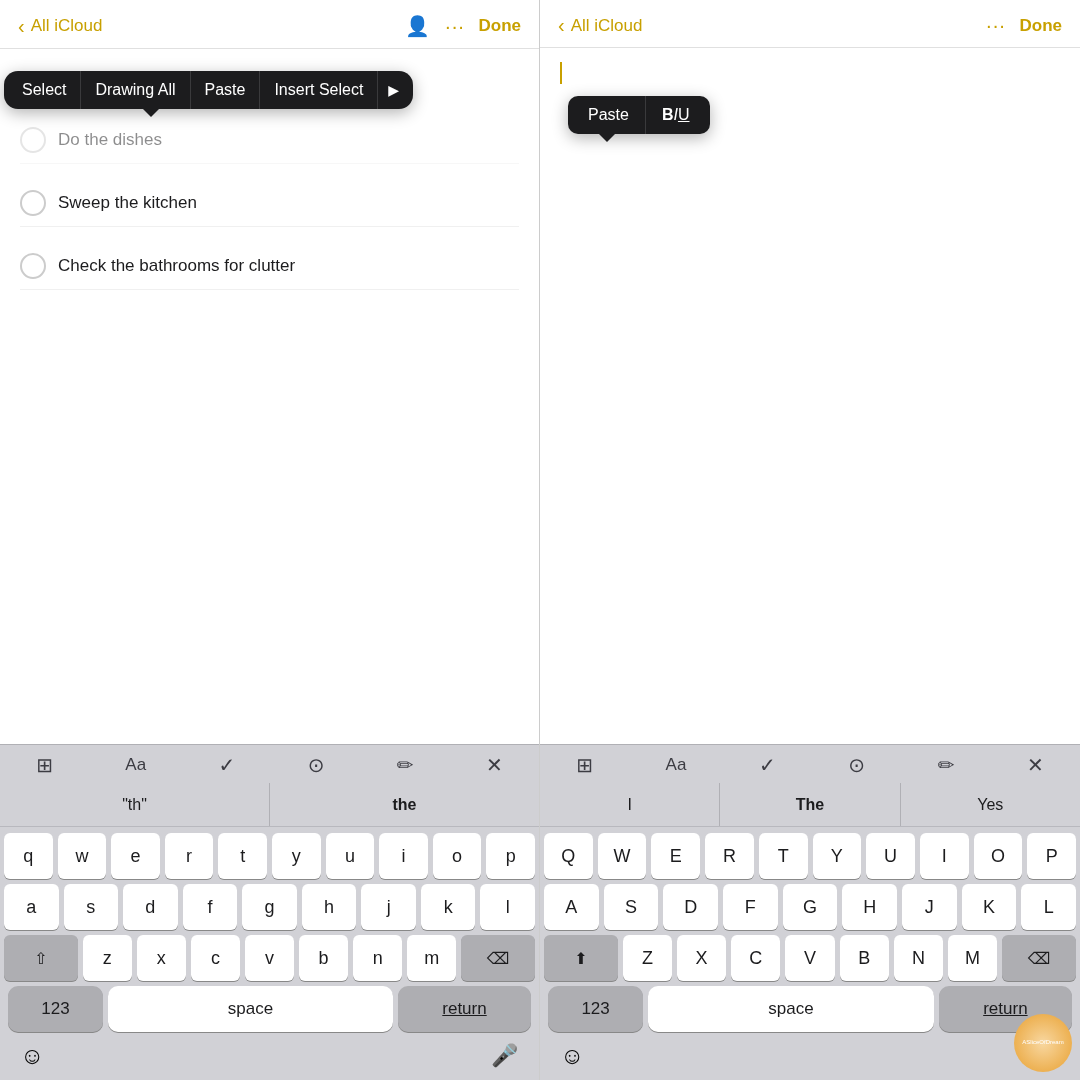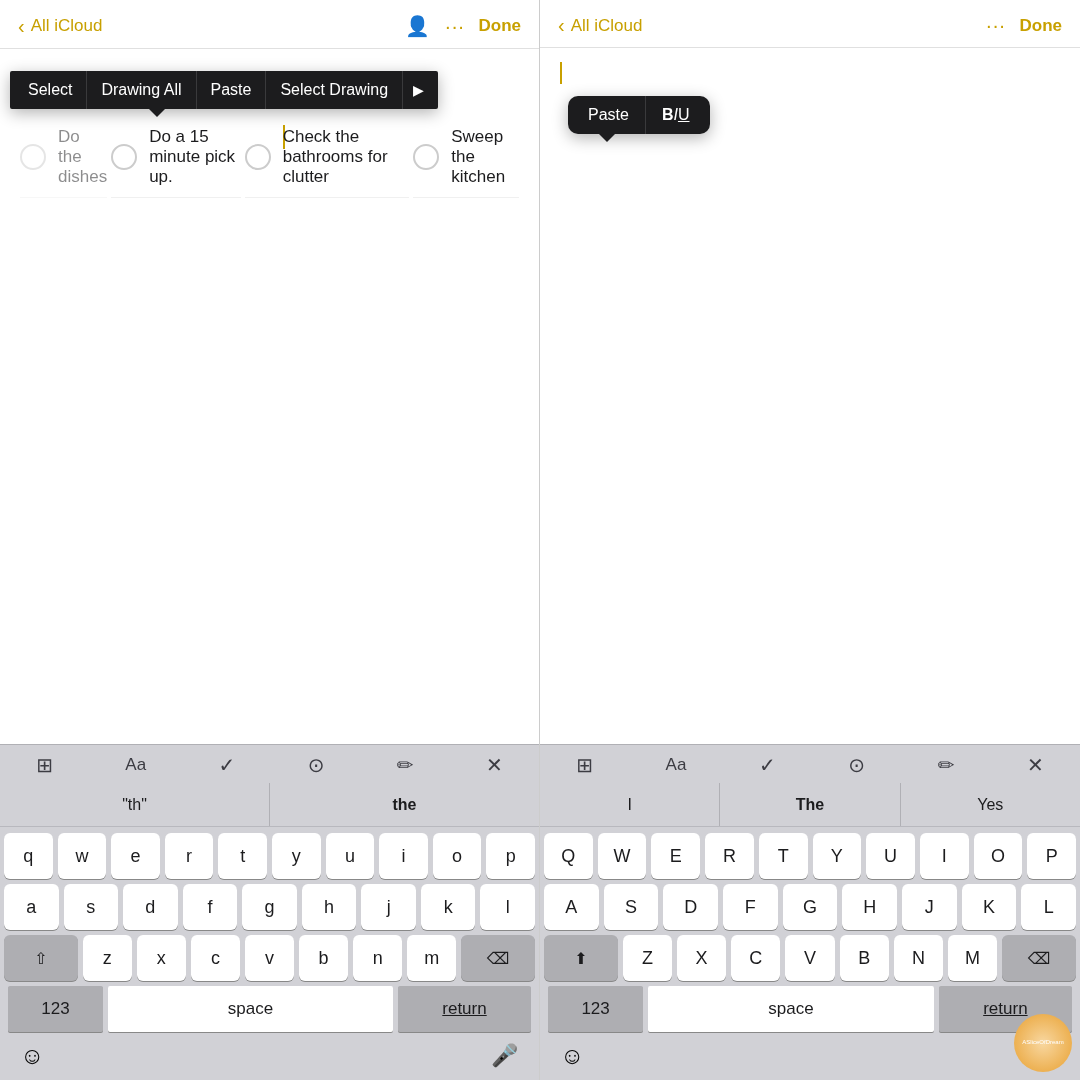--- a/index.html
+++ b/index.html
@@ -65,23 +65,23 @@
       padding: 12px 20px;
       position: relative;
       background: #fff;
       overflow: hidden;
     }
 
     
     .context-menu {
       position: absolute;
       top: 22px;
-      left: 10px;
+      left: 4px;
       background: #1c1c1e;
-      border-radius: 2px;
+      border-radius: 14px;
       display: flex;
       align-items: center;
       padding: 0 4px;
       z-index: 10;
       box-shadow: 0 4px 16px rgba(0,0,0,0.3);
     }
     .context-menu::after {
       content: '';
       position: absolute;
       bottom: -8px;
@@ -104,22 +104,22 @@
     .context-menu-arrow {
       color: #fff;
       font-size: 14px;
       padding: 10px 10px;
     }
 
     
     .checklist {
       margin-top: 56px;
       display: flex;
-      flex-direction: row;
-      gap: 4px;
+      flex-direction: column;
+      gap: 16px;
     }
     .checklist-item {
       display: flex;
       align-items: center;
       gap: 12px;
       padding: 10px 0;
       border-bottom: 1px solid #f0f0f0;
       font-size: 17px;
       color: #1c1c1e;
       position: relative;
@@ -206,21 +206,21 @@
     }
     .key.dark {
       background: #aeaeb2;
       color: #1c1c1e;
     }
     .key.wide {
       flex: 1.5;
     }
     .bottom-key {
       height: 46px;
-      border-radius: 2px;
+      border-radius: 10px;
       display: flex;
       align-items: center;
       justify-content: center;
       font-size: 17px;
       color: #1c1c1e;
       background: #aeaeb2;
       box-shadow: 0 1px 0 #888;
       cursor: pointer;
     }
     .bottom-key.num { flex: 1; min-width: 70px; }
@@ -332,41 +332,36 @@
       <span class="nav-done">Done</span>
     </div>
   </div>
 
   <div class="note-content">
 
     <div class="context-menu">
       <span class="context-menu-item">Select</span>
       <span class="context-menu-item">Drawing All</span>
       <span class="context-menu-item">Paste</span>
-      <span class="context-menu-item">Select Drawing</span>
+      <span class="context-menu-item">Insert Select</span>
       <span class="context-menu-arrow">▶</span>
     </div>
 
     <div class="checklist">
       <div class="checklist-item">
         <div class="check-circle"></div>
         <span>Do the dishes</span>
       </div>
-      <div class="checklist-item" style="position:relative;">
+      <div class="checklist-item">
         <div class="check-circle"></div>
-        <span>Do a 15 minute pick up.</span>
-        <div class="text-cursor"></div>
+        <span>Sweep the kitchen</span>
       </div>
       <div class="checklist-item">
         <div class="check-circle"></div>
         <span>Check the bathrooms for clutter</span>
-      </div>
-      <div class="checklist-item">
-        <div class="check-circle"></div>
-        <span>Sweep the kitchen</span>
       </div>
     </div>
   </div>
 
   <div class="toolbar">
     <span class="toolbar-icon">⊞</span>
     <span class="toolbar-icon" style="font-size:17px;">Aa</span>
     <span class="toolbar-icon">✓</span>
     <span class="toolbar-icon">⊙</span>
     <span class="toolbar-icon">✏</span>

